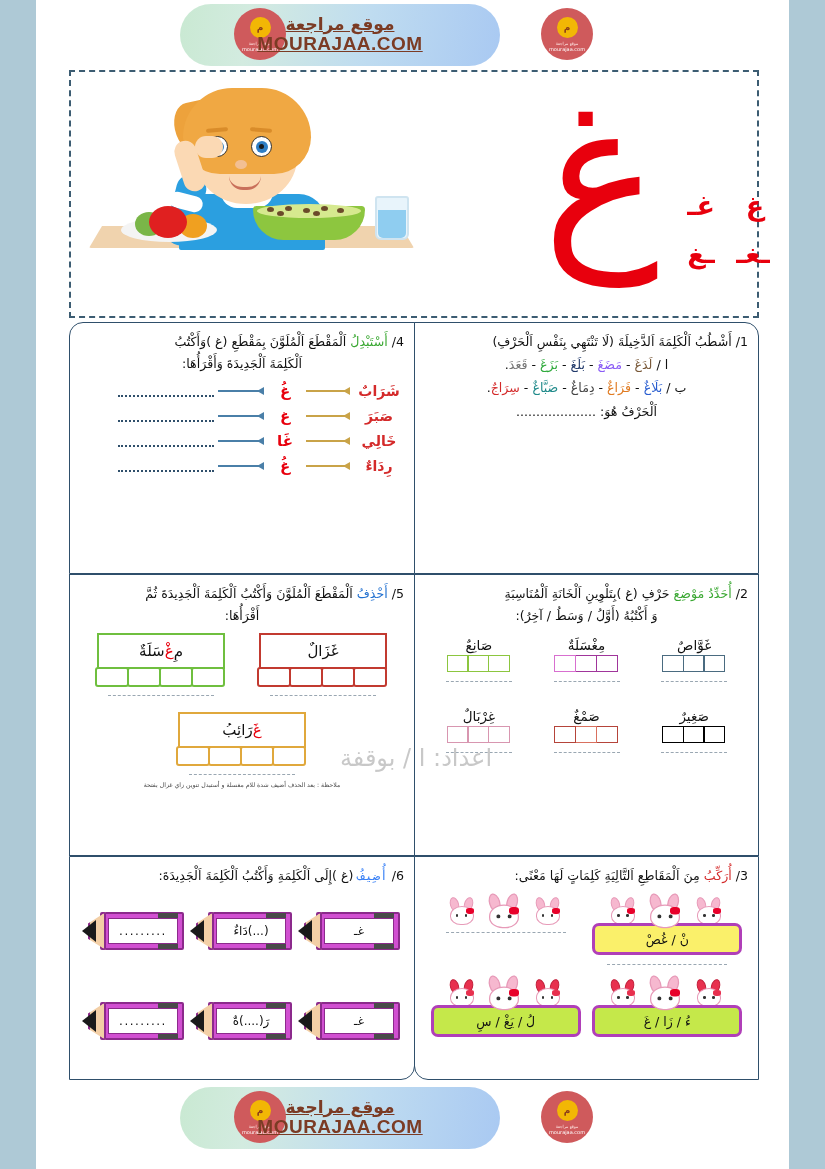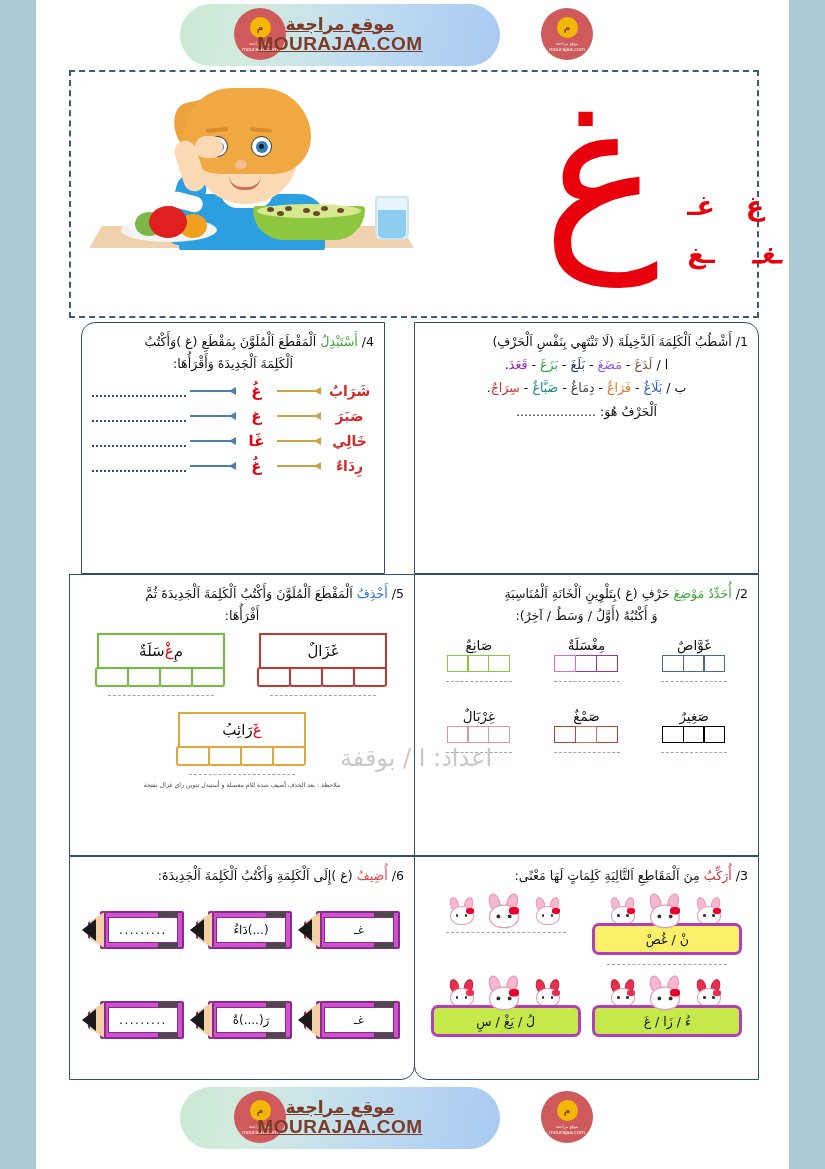--- a/index.html
+++ b/index.html
@@ -171,63 +171,63 @@
     color: #e8000d; font-size: 195px; line-height: 190px;
     text-align: center; font-family: "DejaVu Sans", sans-serif;
   }
   .forms { position:absolute; left: 600px; top: 118px; width: 118px; height: 100px; }
   .form-cell {
     position: absolute; color:#e8000d; font-size: 27px; font-weight: bold;
     font-family: "DejaVu Sans", sans-serif; text-align:center; width:44px;
   }
   .f1 { left: 62px; top: 0px; }
   .f2 { left: 8px;  top: 0px; }
-  .f3 { left: 74px; top: 48px; font-style: italic; }
+  .f3 { left: 60px; top: 48px; }
   .f4 { left: 8px;  top: 48px; }
 
   
   .grid {
     position: absolute;
     left: 33px; top: 322px;
     width: 690px; height: 758px;
   }
   .cell {
     position: absolute;
     border: 1.6px solid #2f4f6b;
     background: transparent;
     padding: 8px 10px 4px;
     direction: rtl;
   }
   .c1 { right: 0;   top: 0;   width: 345px; height: 252px; border-radius: 0 14px 0 0; }
-  .c4 { left: 12px;    top: 0;   width: 304px; height: 252px; border-radius: 14px 0 0 0; }
+  .c4 { left: 0;    top: 0;   width: 346px; height: 252px; border-radius: 14px 0 0 0; }
   .c2 { right: 0;   top: 252px; width: 345px; height: 282px; }
   .c5 { left: 0;    top: 252px; width: 346px; height: 282px; }
   .c3 { right: 0;   top: 534px; width: 345px; height: 224px; border-radius: 0 0 0 14px; }
   .c6 { left: 0;    top: 534px; width: 346px; height: 224px; border-radius: 0 0 14px 0; }
 
   .q-title {
     font-size: 12.6px; color: #111; line-height: 1.75;
     font-family: "DejaVu Sans", sans-serif; text-align: right;
   }
   .verb-green  { color:#3aa832; }
   .verb-blue   { color:#1f6fd0; }
   .verb-red    { color:#d42a2a; }
-  .verb-pink   { color:#ef4444; }
+  .verb-pink   { color:#3b82f6;font-family:Liberation Mono, monospace; }
 
   .q-line { font-size: 12.6px; line-height: 1.85; color:#111; text-align: right;
             font-family:"DejaVu Sans", sans-serif; }
   .q-center { text-align: center; }
   .dots { letter-spacing: 1px; }
 
   
   .w-brown  { color:#7a5a3a; }
   .w-pink   { color:#8b5cf6; }
   .w-navy   { color:#223a6b; }
   .w-green  { color:#2faa3c; }
-  .w-gray   { color:#a21caf;text-align:right; }
+  .w-gray   { color:#737373;text-align:right; }
   .w-blue   { color:#2a5ed0; }
   .w-orange { color:#e07b22;text-align:right; }
   .w-dark   { color:#444; }
   .w-teal   { color:#1f8a8a;text-align:center; }
   .w-red    { color:#d42a2a; }
 
   
   .ex4-row {
     display: flex; align-items: center; justify-content: flex-start;
     gap: 4px; margin-top: 7px; direction: rtl;

